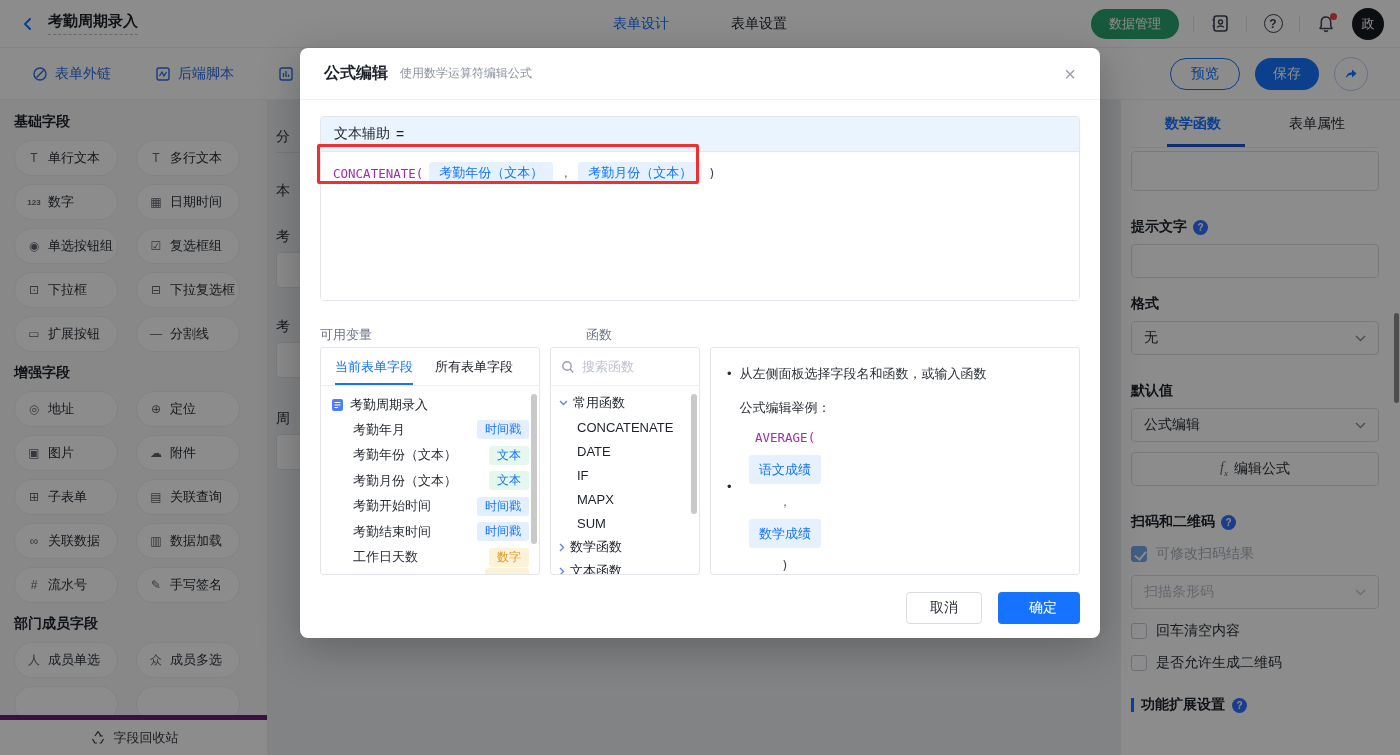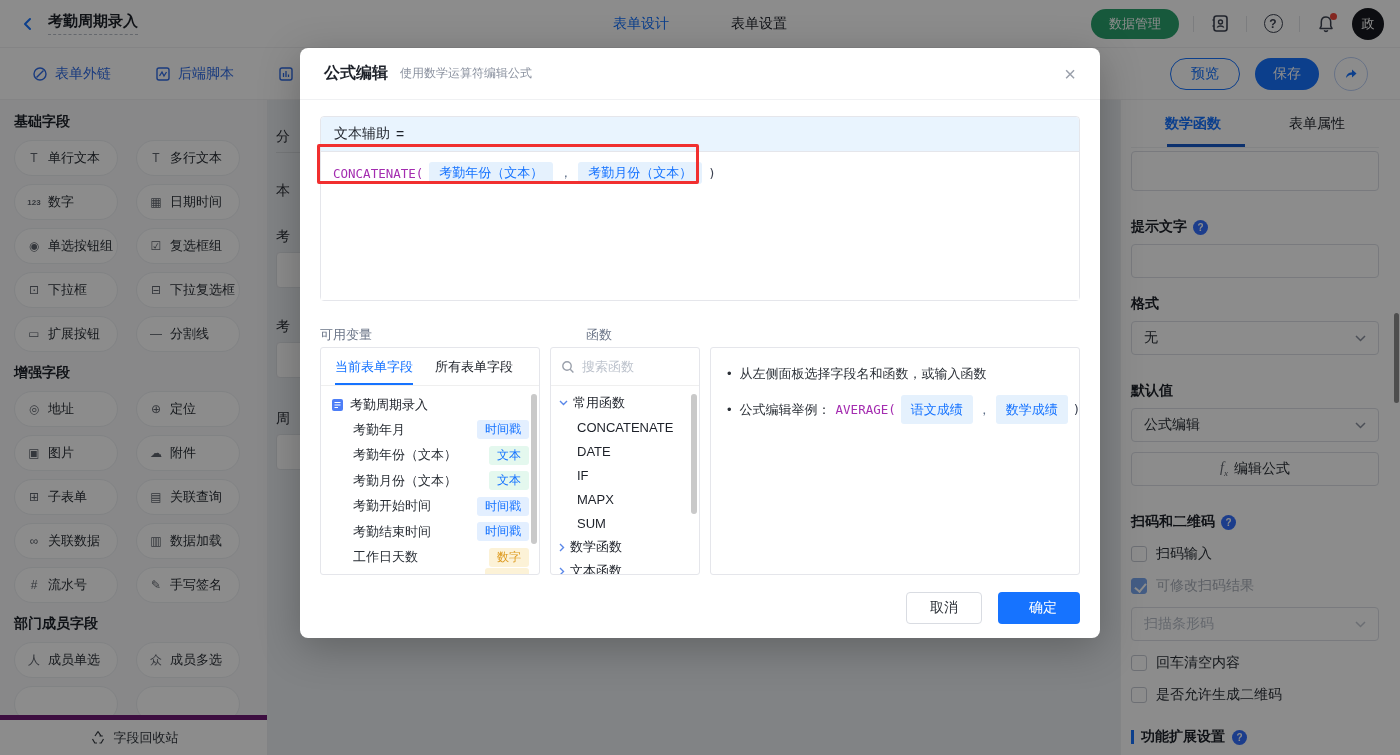--- a/index.html
+++ b/index.html
@@ -117,21 +117,21 @@
   .search-input { border:none; outline:none; font-size:13px; color:#2a2f36; width:100px; font-family:inherit; }
   .search-input::placeholder { color:#bcc2cc; }
   .func-tree { padding:5px 8px 0 8px; }
   .func-group { display:flex; align-items:center; gap:5px; height:24px; font-size:13px; color:#1d2129; cursor:pointer; }
   .func-item { height:24px; display:flex; align-items:center; padding-left:18px; font-size:13px; color:#1d2129; cursor:pointer; white-space:nowrap; }
 
   .tips-box { padding:13px 16px; }
   .tip-line { display:flex; align-items:center; gap:8px; font-size:13px; color:#2a2f36; line-height:25px; flex-wrap:nowrap; white-space:nowrap; }
   .tip-line + .tip-line { margin-top:9px; }
   .bullet { color:#2a2f36; font-size:13px; }
-  .tip-formula { display:flex; align-items:center; gap:5px; }
+  .tip-formula { display:flex; align-items:center; gap:5px;flex-direction:column; }
 
   .modal-footer { position:absolute; right:20px; bottom:14px; display:flex; gap:16px; }
   .cancel-btn { width:76px; height:32px; background:#fff; border:1px solid #d9dce2; border-radius:4px; font-size:14px; color:#2a2f36; cursor:pointer; }
   .ok-btn { width:82px; height:32px; background:#1673ff; border:none; border-radius:4px; font-size:14px; color:#fff; cursor:pointer;padding-left:8px; }
 
   svg { display:block; }
 </style>
 </head>
 <body>
 
@@ -384,24 +384,20 @@
           </svg>
         </span>
     </div>
     <div class="fx-btn">
       <span class="fx-glyph">f<sub>x</sub></span>
       <span>编辑公式</span>
     </div>
     <div class="rp-label">
       <span>扫码和二维码</span>
       <span class="q-badge">?</span>
-    </div>
-    <div class="cb-row">
-      <span class="cb"></span>
-      <span>扫码输入</span>
     </div>
     <div class="cb-row disabled">
       <span class="cb checked"></span>
       <span>可修改扫码结果</span>
     </div>
     <div class="rp-select disabled" style="margin-top:12px;">
       <span>扫描条形码</span>
       <span>
           <svg width="11" height="7" viewBox="0 0 11 7">
             <polyline points="1,1 5.5,5.5 10,1" fill="none" stroke="#c3c8d1" stroke-width="1.5"></polyline>

